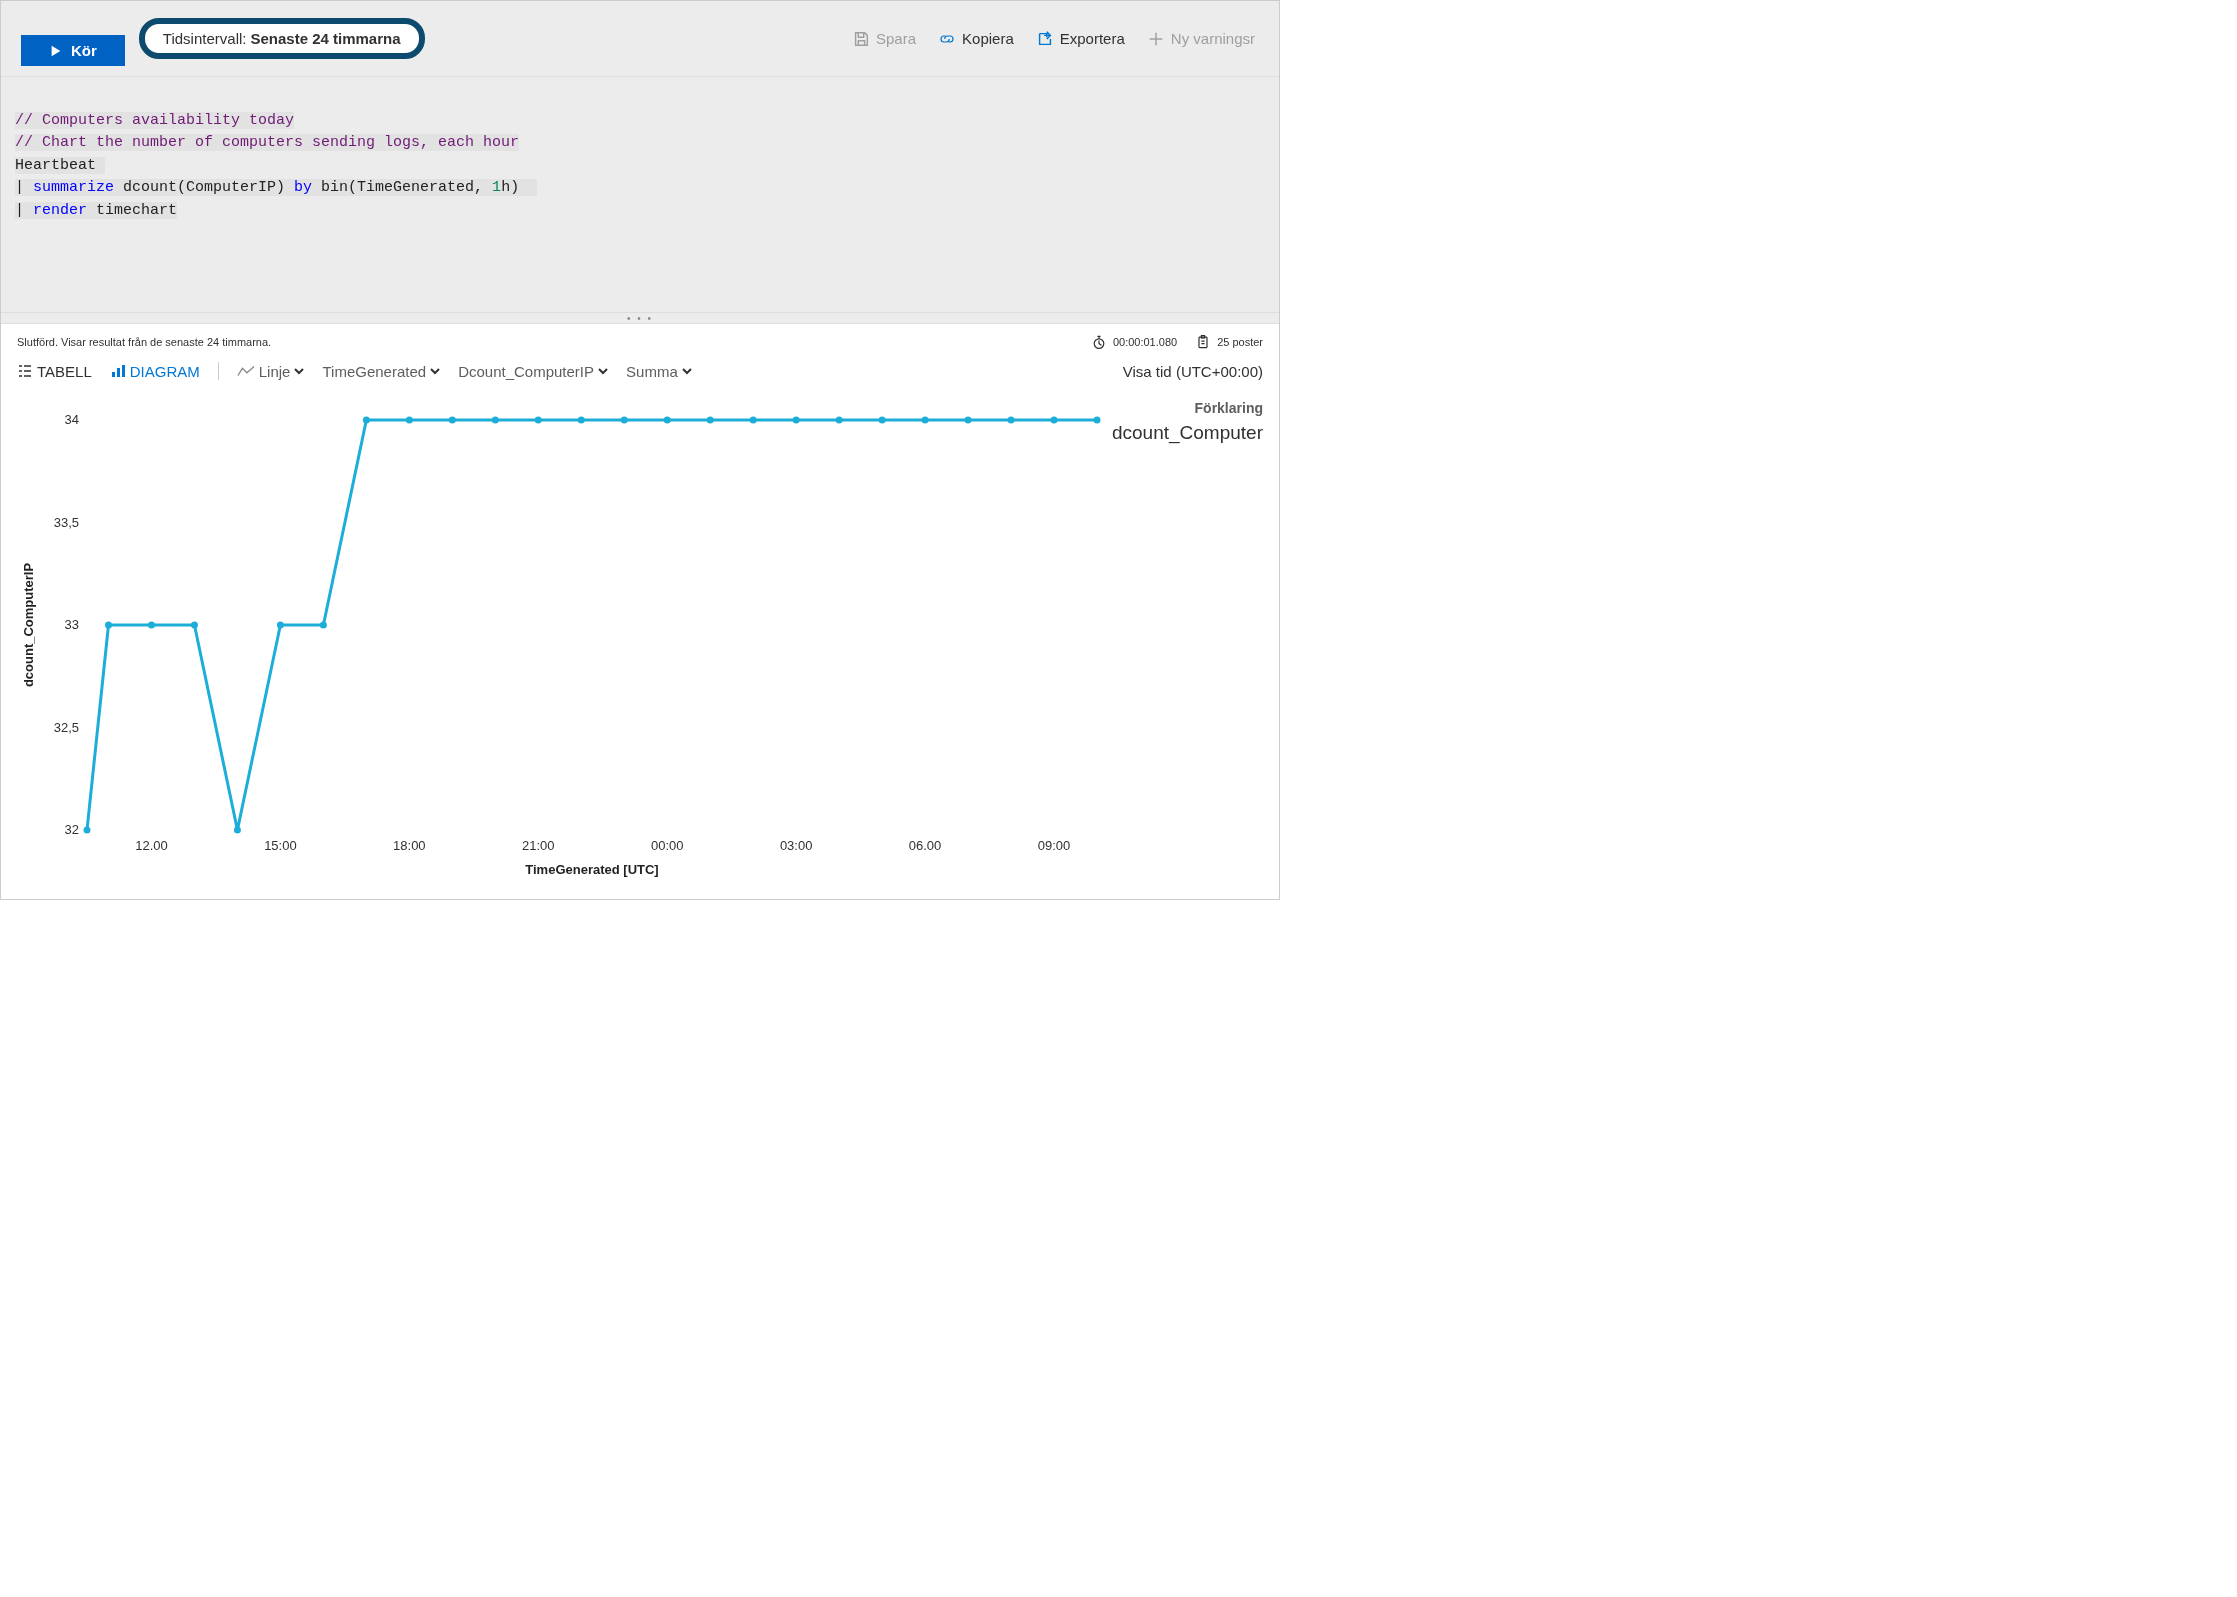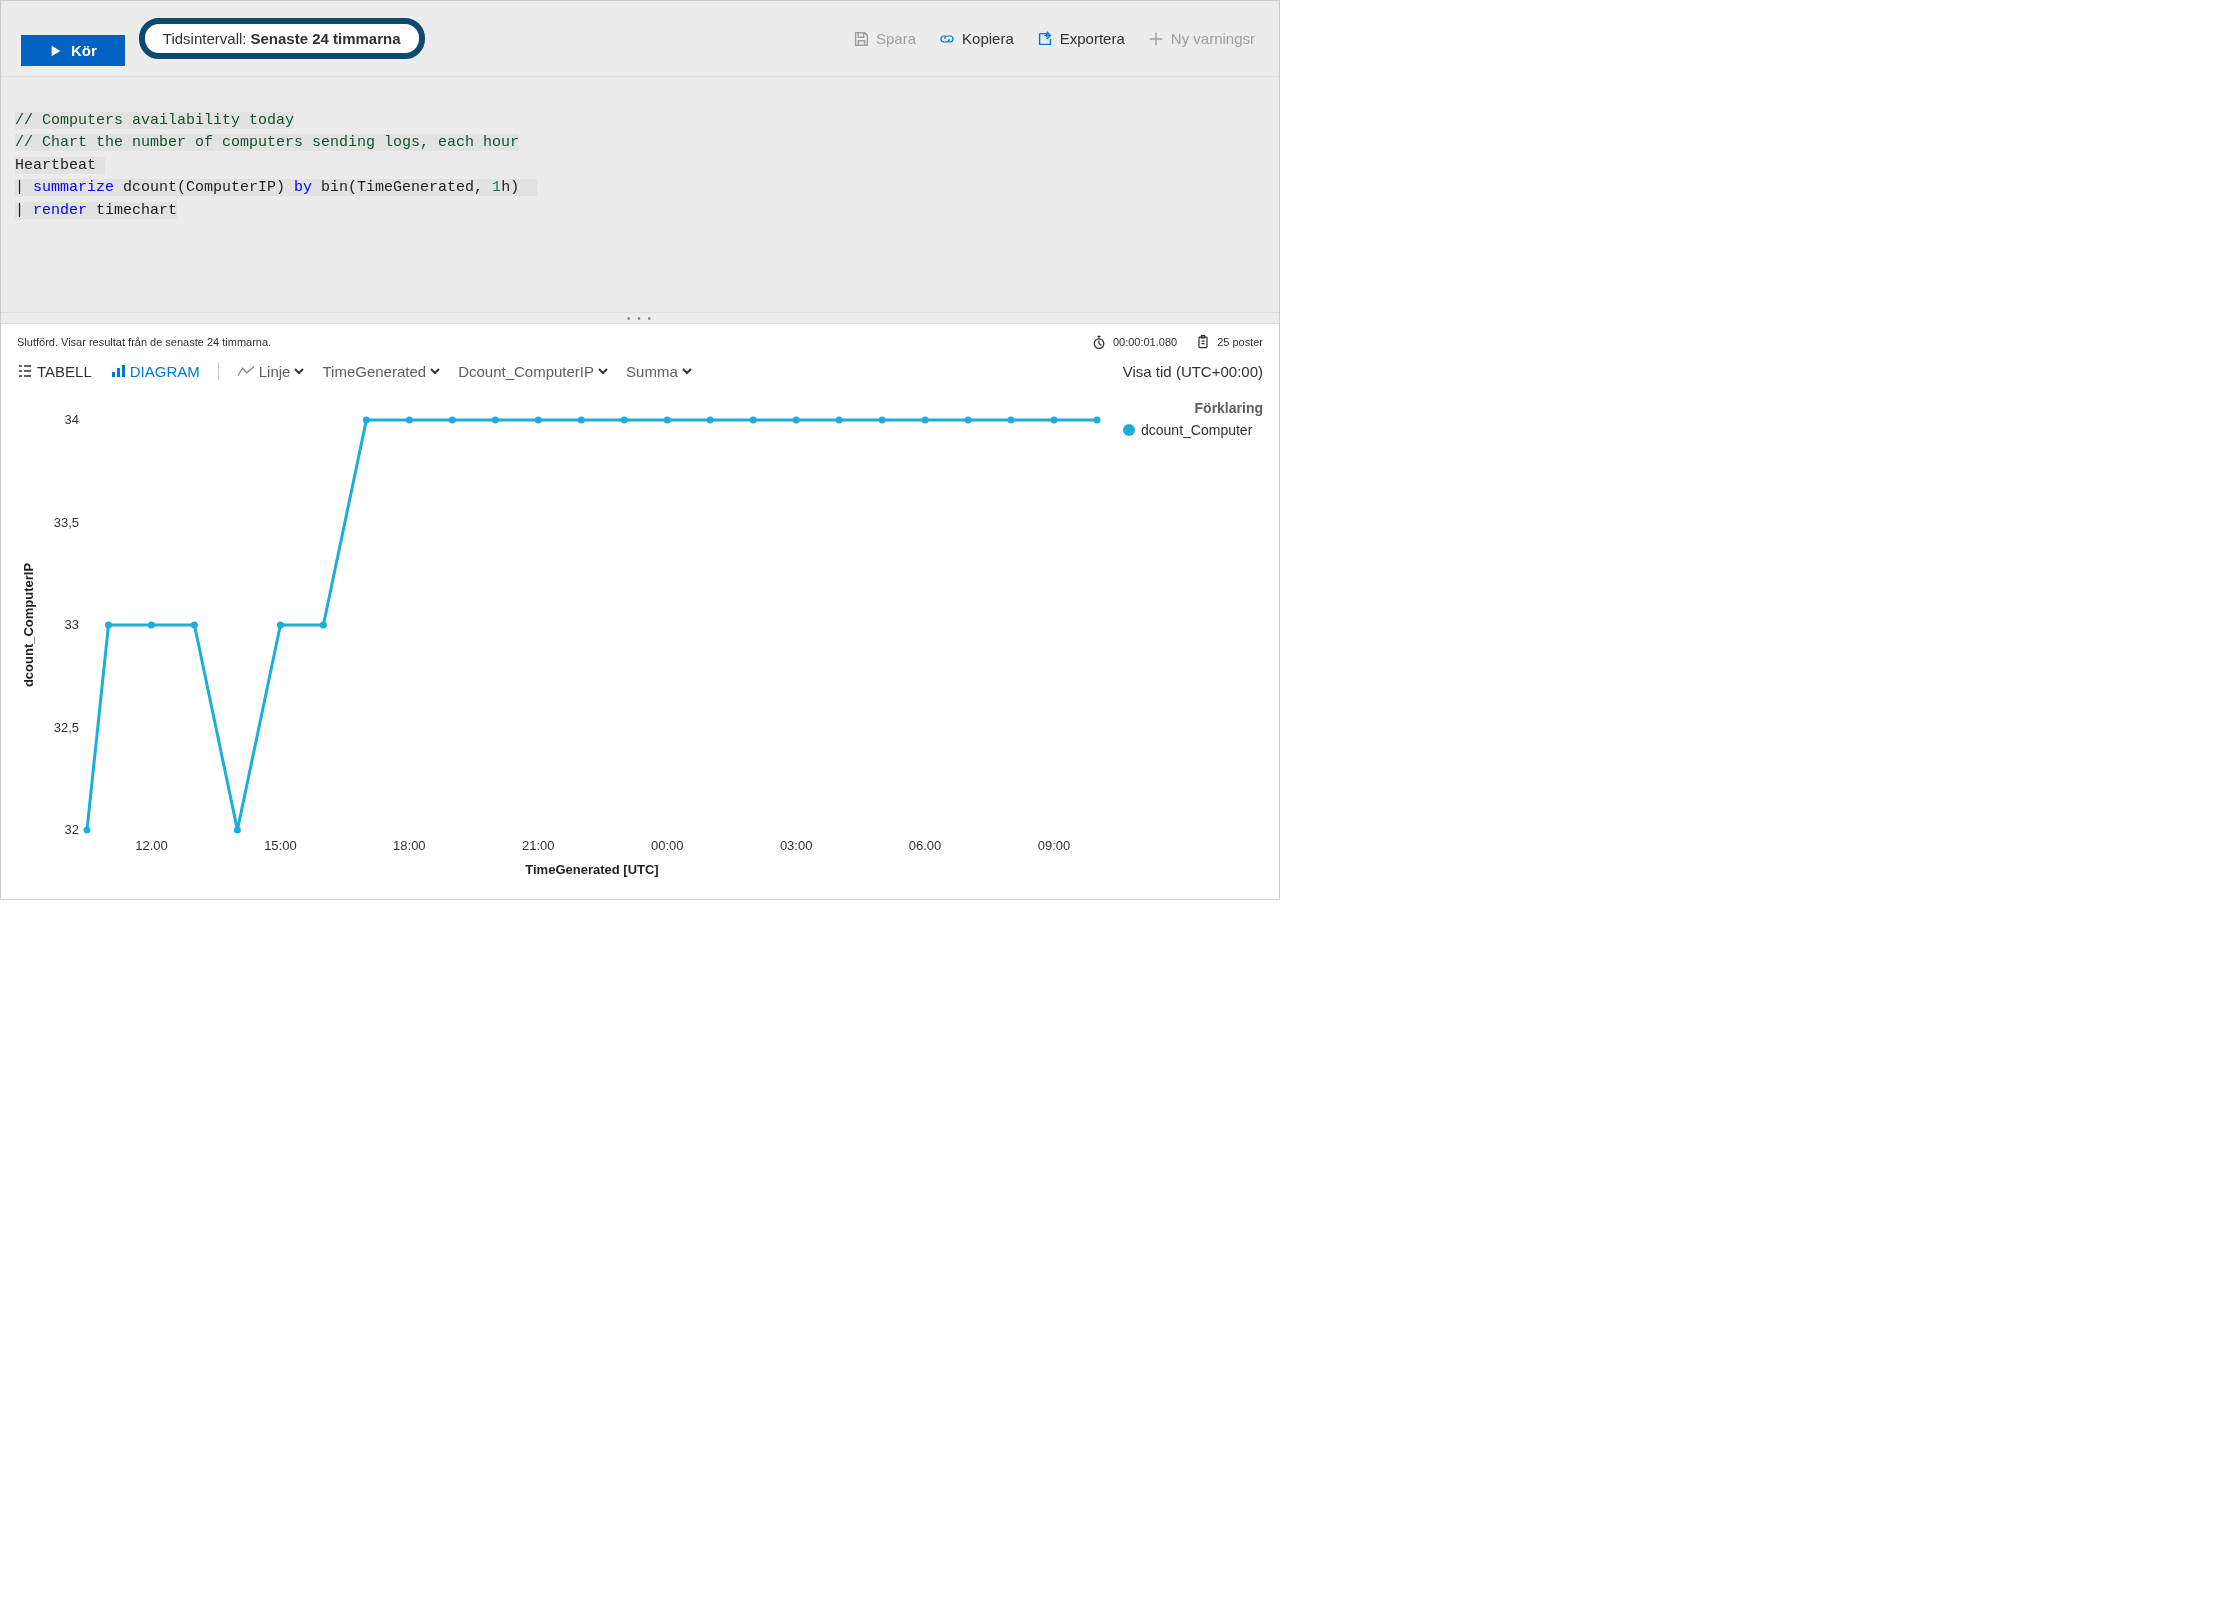--- a/index.html
+++ b/index.html
@@ -63,21 +63,21 @@
     background: #ececec;
     padding: 10px 14px 14px 14px;
     font-family: Consolas, "Courier New", monospace;
     font-size: 15px;
     line-height: 1.5;
     min-height: 235px;
     white-space: pre;
     color: #222;
   }
   .editor .code-line { background: #e2e2e2; display: inline; }
-  .tok-comment { color: #14532d; margin-top: 8px; }
+  .tok-comment { color: #701a75; margin-top: 8px; }
   .tok-kw { color: #0000ff; }
   .tok-num { color: #098658; }
 
   .splitter { height: 12px; background: #ececec; border-top:1px solid #ddd; border-bottom:1px solid #ddd; display:flex; align-items:center; justify-content:center; color:#888; font-size:10px; letter-spacing:2px; }
 
   .status-row {
     display: flex;
     align-items: center;
     padding: 10px 16px 6px 16px;
     color: #323130;
@@ -105,21 +105,21 @@
   .dd svg.line-ico { width:18px; height:14px; fill:none; stroke:#8a8886; stroke-width:1.5; }
   .view-row .right { margin-left:auto; color:#323130; }
 
   .chart-area {
     display:flex;
     padding: 10px 16px 16px 16px;
   }
   .chart-wrap { position:relative; flex:1; }
   .legend { width:150px; text-align:right; padding-left:10px; }
   .legend .title { font-weight:700; color:#605e5c; margin-bottom:6px; }
-  .legend .item { display:flex; align-items:center; justify-content:flex-start; gap:6px; font-size:14px; color:#323130; cursor:pointer; }
+  .legend .item { display:flex; align-items:center; justify-content:flex-end; gap:6px; font-size:19px; color:#323130; cursor:pointer; }
   .legend .dot { width:12px; height:12px; border-radius:50%; background:#1caed9; }
 
   
   .axis-text { font-size:13px; fill:#323130; font-family:"Segoe UI",sans-serif; }
   .axis-label { font-size:13px; fill:#222; font-weight:700; font-family:"Segoe UI",sans-serif; }
 </style>
 </head>
 <body>
 
 <div class="toolbar">

